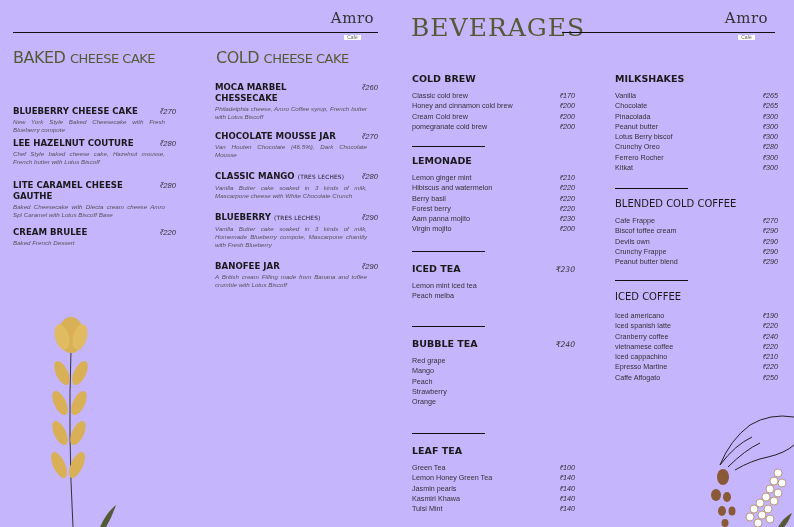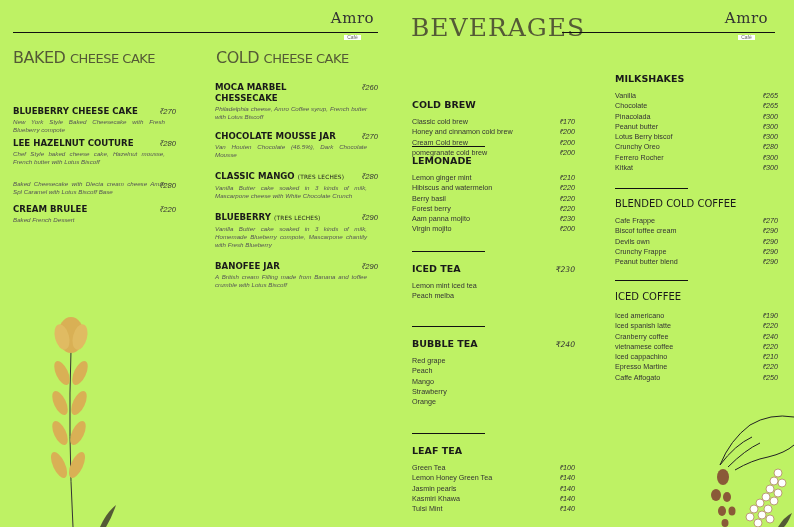--- a/index.html
+++ b/index.html
@@ -1,19 +1,19 @@
 <!DOCTYPE html>
 <html><head>
 <meta charset="utf-8">
 <style>
   * { box-sizing: border-box; margin: 0; padding: 0; }
   html, body { width: 794px; height: 527px; overflow: hidden; background: #fff; }
   body { position: relative; font-family: "Liberation Sans", sans-serif; color: #222; }
 
-  .page { position: absolute; top: 0; height: 527px; background: #bef264; }
+  .page { position: absolute; top: 0; height: 527px; background: #c4b5fd; }
   .page.left { left: 0; width: 397px; }
   .page.right { left: 397px; width: 397px; }
 
   .rule { position: absolute; height: 1px; background: #111; }
   .logo { position: absolute; text-align: center; }
   .logo .name { font-family: "DejaVu Serif", serif; font-size: 15px; color: #333; letter-spacing: 0.5px; line-height: 15px; display: block; }
   .logo .sub { font-size: 5px; color: #666; display: block; line-height: 5px; margin-top: 1px; }
 
   .cat-title { position: absolute; font-family: "DejaVu Sans", sans-serif; color: #545a36; font-weight: normal; letter-spacing: -0.5px; }
   .cat-title .big { font-size: 16px; }
@@ -62,20 +62,21 @@
       <div class="item-name">BLUEBERRY CHEESE CAKE</div>
       <div class="item-price">₹270</div>
       <div class="item-desc">New York Style Baked Cheesecake with Fresh Blueberry compote</div>
     </div>
     <div class="item" style="margin-bottom:14px;">
       <div class="item-name">LEE HAZELNUT COUTURE</div>
       <div class="item-price">₹280</div>
       <div class="item-desc">Chef Style baked cheese cake, Hazelnut mousse, French butter with Lotus Biscoff</div>
     </div>
     <div class="item" style="margin-bottom:8px;">
+      <div class="item-name" style="width:120px;">LITE CARAMEL CHEESE GAUTHE</div>
       <div class="item-price">₹280</div>
       <div class="item-desc">Baked Cheesecake with Dlecta cream cheese Amro Spl Caramel with Lotus Biscoff Base</div>
     </div>
     <div class="item">
       <div class="item-name">CREAM BRULEE</div>
       <div class="item-price">₹220</div>
       <div class="item-desc">Baked French Dessert</div>
     </div>
   </div>
 
@@ -133,21 +134,21 @@
 </div>
 
 <div class="page right">
   <div class="bev-title">BEVERAGES</div>
   <div class="rule" style="left:165px; top:32px; width:213px;"></div>
   <div class="logo" style="left:322px; top:11px; width:55px;">
     <span class="name">Amro</span>
     <span class="sub" style="background:#fff; display:inline-block; padding:0 3px; position:relative; top:-1px;">Café</span>
   </div>
 
-  <div class="bsec" style="left:15px; top:73px; width:163px;margin-top:26px;">
+  <div class="bsec" style="left:15px; top:73px; width:163px;">
     <div class="bsec-title">COLD BREW</div>
     <div class="brow">
         <span>Classic cold brew</span>
         <span class="p">₹170</span>
       </div>
     <div class="brow">
         <span>Honey and cinnamon cold brew</span>
         <span class="p">₹200</span>
       </div>
     <div class="brow">
@@ -200,24 +201,24 @@
       </div>
   </div>
   <div class="sep" style="left:15px; top:326px;"></div>
 
   <div class="bsec" style="left:15px; top:338px; width:163px;">
     <div class="bsec-title"><span>BUBBLE TEA</span><span class="sec-price">₹240</span></div>
     <div class="brow">
         <span>Red grape</span>
       </div>
     <div class="brow">
+        <span>Mango</span>
+      </div>
+    <div class="brow">
         <span>Peach</span>
-      </div>
-    <div class="brow">
-        <span>Mango</span>
       </div>
     <div class="brow">
         <span>Strawberry</span>
       </div>
     <div class="brow">
         <span>Orange</span>
       </div>
   </div>
   <div class="sep" style="left:15px; top:433px;"></div>
 

